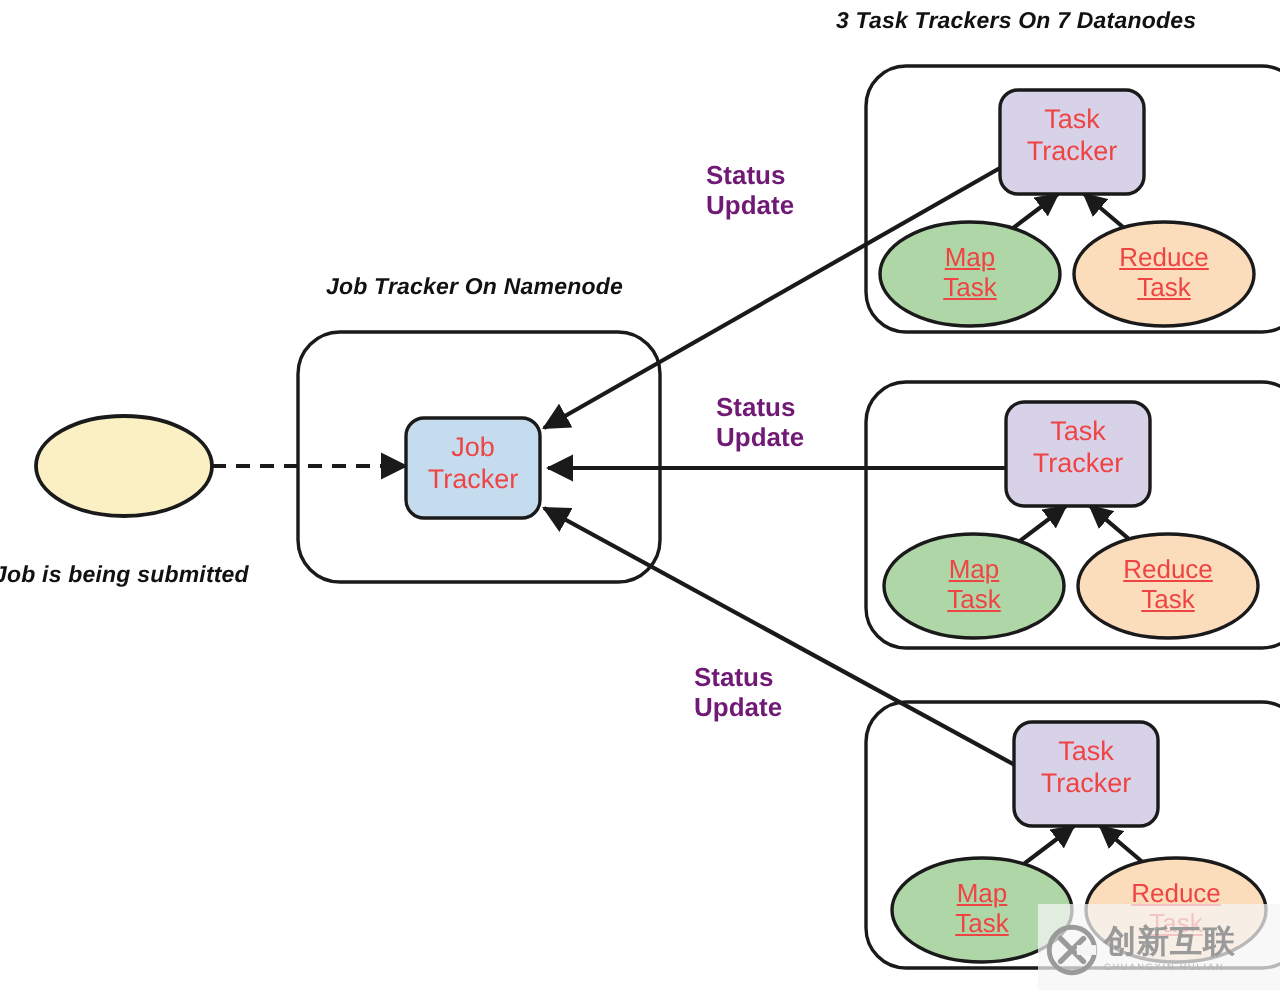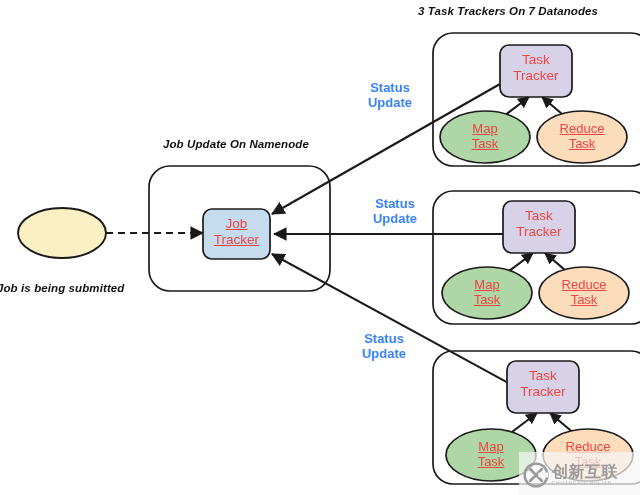--- a/index.html
+++ b/index.html
@@ -28,23 +28,23 @@
     font-style: italic;
     font-size: 11.5px;
     color: #111111;
     white-space: nowrap;
     letter-spacing: 0.1px;
   }
   .edge-label {
     position: absolute;
     font-weight: bold;
     font-size: 13px;
-    color: #3b82f6;
+    color: #701a75;
     line-height: 1.18;
-    text-align: center;
+    text-align: left;
     white-space: nowrap;
   }
   .node-label {
     position: absolute;
     font-size: 13.5px;
     color: #ef4444;
     line-height: 1.15;
     text-align: center;
     white-space: nowrap;
     pointer-events: none;
@@ -141,26 +141,26 @@
     <ellipse cx="491" cy="455" rx="45" ry="26" fill="#aed6a6" stroke="#1a1a1a" stroke-width="1.7"></ellipse>
     <ellipse cx="588" cy="455" rx="45" ry="26" fill="#fbdcbb" stroke="#1a1a1a" stroke-width="1.7"></ellipse>
 
     <rect x="507" y="361" width="72" height="52" rx="9" ry="9" fill="#d8d2e8" stroke="#1a1a1a" stroke-width="1.7"></rect>
 
     <ellipse cx="62" cy="233" rx="44" ry="25" fill="#faf0c4" stroke="#1a1a1a" stroke-width="1.9"></ellipse>
 
     <rect x="203" y="209" width="67" height="50" rx="9" ry="9" fill="#c5dcef" stroke="#1a1a1a" stroke-width="1.7"></rect>
   </svg>
 
-  <div class="grp-title" style="left:163px; top:138px;">Job Update On Namenode</div>
+  <div class="grp-title" style="left:163px; top:138px;">Job Tracker On Namenode</div>
 
   <div class="grp-title" style="left:418px; top:5px;">3 Task Trackers On 7 Datanodes</div>
 
 
-  <div class="node-label" style="left:200px; top:216px; width:73px;text-decoration:underline;">
+  <div class="node-label" style="left:200px; top:216px; width:73px;">
     <span>Job</span><br>
     <span>Tracker</span>
   </div>
 
   <div class="grp-title" style="left:-3px; top:282px;">Job is being submitted</div>
 
   <div class="edge-label" style="left:353px; top:80px; width:74px;">
     <span>Status</span><br>
     <span>Update</span>
   </div>

